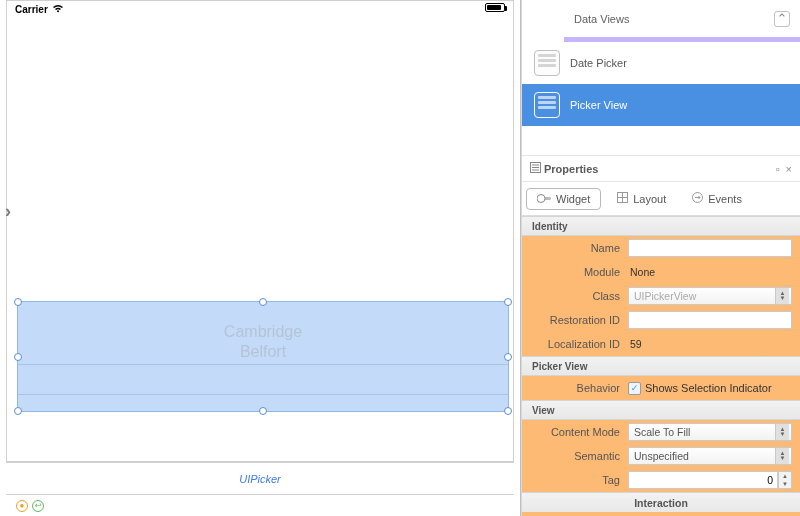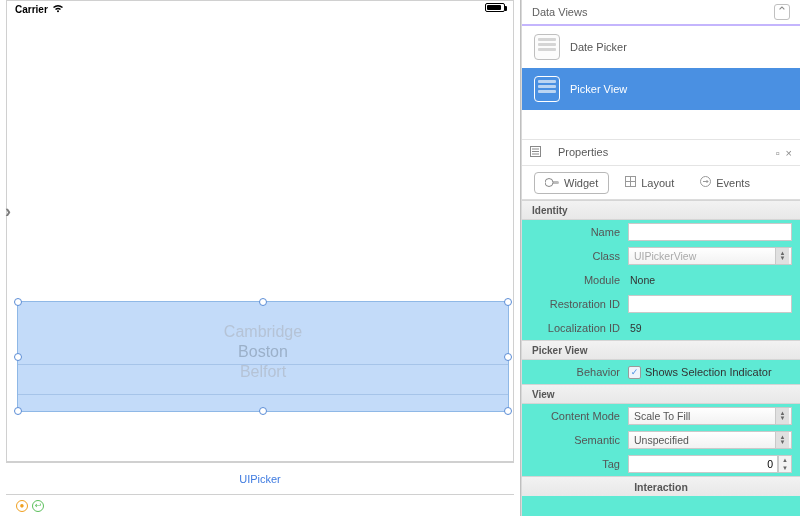--- a/index.html
+++ b/index.html
@@ -17,51 +17,51 @@
   .picker-sel .hline{position:absolute;left:0;right:0;height:1px;border-top:1px solid #a6c4e9;}
   .picker-sel .hline.top{top:62px;}
   .picker-sel .hline.bot{top:92px;}
   .picker-sel .rows{text-align:center;}
   .picker-sel .row{font-size:16px; line-height:20px;}
   .picker-sel .row.faded{color:#9bb0c9;}
   .picker-sel .row.faded2{color:#b5c3d6;}
   .picker-sel .row.mid{font-size:20px;color:#444;font-weight:400;line-height:30px;}
   .picker-sel .rows{padding-top:20px;}
   .handle{width:8px;height:8px;background:#fff;border:1px solid #5b8dd6;border-radius:50%;position:absolute;}
-  .bottom-bar{height:32px;border-top:1px solid #d0d0d0;display:flex;align-items:center;justify-content:center;font-size:11px;color:#3f7be0;margin:0 6px;}
+  .bottom-bar{height:32px;border-top:1px solid #d0d0d0;display:flex;align-items:center;justify-content:center;font-size:11px;color:#3f7be0;margin:0 6px;font-style:italic;}
   .dock{height:22px;display:flex;align-items:center;padding:0 10px;gap:4px;border-top:1px solid #d0d0d0;margin:0 6px;}
   .dock .dot{width:12px;height:12px;border:1px solid #f0a020;border-radius:50%;display:inline-flex;align-items:center;justify-content:center;font-size:8px;}
   .side { width:279px; display:flex; flex-direction:column; border-left:1px solid #d9d9d9;}
-  .dv-head{height:26px;display:flex;align-items:center;justify-content:space-between;padding:0 10px;border-bottom:2px solid #c4b5fd;font-size:11px;color:#606060;}
+  .dv-head{height:42px;display:flex;align-items:center;justify-content:space-between;padding:0 10px;border-bottom:5px solid #c4b5fd;font-size:11px;color:#606060;margin-left:42px;}
   .dv-head .collapse{font-size:13px;color:#8a8a8a;border:1px solid #c0c0c0;width:16px;height:16px;text-align:center;line-height:13px;border-radius:3px;}
   .dv-item{height:42px;display:flex;align-items:center;gap:10px;padding:0 12px;font-size:11px;color:#555;cursor:pointer;}
   .dv-item.selected{background:#4a90e2;color:#fff;}
   .dv-icon{width:26px;height:26px;border:1px solid #bfbfbf;border-radius:4px;background:#fcfcfc;display:flex;flex-direction:column;padding:3px;gap:2px;}
   .dv-icon span{height:3px;background:#d5d5d5;border-radius:1px;}
   .dv-item.selected .dv-icon{border-color:#fff;background:#4a90e2;}
   .dv-item.selected .dv-icon span{background:#bcd5f2;}
   .dv-spacer{height:30px;border-bottom:1px solid #e4e4e4;}
   .props-head{height:26px;display:flex;align-items:center;justify-content:space-between;padding:0 8px;border-bottom:1px solid #e4e4e4;font-size:11px;color:#5a5a5a;}
   .props-head .ctrls{display:flex;gap:6px;color:#8a8a8a;}
-  .tabs{height:34px;display:flex;align-items:center;gap:6px;padding:0 12px;border-bottom:1px solid #dcdcdc;}
+  .tabs{height:34px;display:flex;align-items:center;gap:6px;padding:0 4px;border-bottom:1px solid #dcdcdc;}
   .tab{display:flex;align-items:center;gap:5px;padding:4px 10px;font-size:11px;color:#555;border-radius:4px;cursor:pointer;}
   .tab.active{border:1px solid #b8b8b8;background:#fff;}
   .section-head{background:linear-gradient(#f2f2f2,#e8e8e8);height:20px;padding:0 10px;display:flex;align-items:center;font-size:10px;color:#555;font-weight:600;border-top:1px solid #d5d5d5;border-bottom:1px solid #d5d5d5;}
   .field{display:flex;align-items:center;height:24px;padding:0 8px;gap:8px;}
   .field label{width:90px;text-align:right;font-size:11px;color:#555;}
   .field .input{flex:1;height:18px;border:1px solid #c9c9c9;background:#fff;padding:0 4px;font-size:10.5px;color:#333;}
   .field .static{flex:1;font-size:10.5px;color:#333;padding-left:2px;}
   .placeholder{color:#aaa;}
   .select{flex:1;height:18px;border:1px solid #c9c9c9;background:linear-gradient(#fff,#f2f2f2);display:flex;align-items:center;justify-content:space-between;padding:0 2px 0 5px;font-size:10.5px;color:#555;}
   .select .dd{width:14px;text-align:center;background:#e0e0e0;height:100%;display:flex;flex-direction:column;justify-content:center;font-size:6px;line-height:5px;color:#666;border-left:1px solid #c9c9c9;}
   .stepper{display:flex;flex-direction:column;width:14px;height:18px;border:1px solid #c9c9c9;font-size:6px;text-align:center;line-height:8px;background:#f3f3f3;color:#666;}
   .stepper div{flex:1;}
   .checkbox{width:13px;height:13px;border:1px solid #9a9a9a;border-radius:2px;background:#eef4fb;display:inline-flex;align-items:center;justify-content:center;font-size:9px;color:#4a90e2;margin-right:4px;}
   .interaction-head{background:linear-gradient(#f2f2f2,#e8e8e8);height:20px;text-align:center;font-size:10.5px;color:#555;font-weight:600;display:flex;align-items:center;justify-content:center;border-top:1px solid #d5d5d5;}
-  .props-body{flex:1;overflow:hidden;background:#5eead4;}
+  .props-body{flex:1;overflow:hidden;background:#fdba74;}
   .taginput{width:70px;height:18px;border:1px solid #c9c9c9;background:#fff;text-align:right;padding:0 4px;font-size:10.5px;}
 </style>
 </head>
 <body>
 
 <div class="app">
 
   <div class="canvas-area">
     <div class="device">
       <div class="status-bar">
@@ -84,21 +84,20 @@
         <div class="handle" style="right:-4px;top:-4px"></div>
         <div class="handle" style="left:-4px;top:50%;margin-top:-4px"></div>
         <div class="handle" style="right:-4px;top:50%;margin-top:-4px"></div>
         <div class="handle" style="left:-4px;bottom:-4px"></div>
         <div class="handle" style="left:50%;bottom:-4px;margin-left:-4px"></div>
         <div class="handle" style="right:-4px;bottom:-4px"></div>
         <div class="hline top"></div>
         <div class="hline bot"></div>
         <div class="rows">
           <div class="row faded2">Cambridge</div>
-          <div class="row faded">Boston</div>
           <div class="row faded2">Belfort</div>
         </div>
       </div>
     </div>
     <div class="bottom-bar">
       <span>UIPicker</span>
     </div>
     <div class="dock">
       <span class="dot" style="border-color:#f0a020;color:#f0a020">●</span>
       <span class="dot" style="border-color:#5bbf5b;color:#5bbf5b">↩</span>
@@ -122,21 +121,21 @@
       <span class="dv-icon">
           <span></span>
           <span></span>
           <span></span>
         </span>
       <span>Picker View</span>
     </div>
     <div class="dv-spacer"></div>
 
     <div class="props-head">
-      <span style="display:flex;align-items:flex-start;gap:17px;">
+      <span style="display:flex;align-items:flex-end;gap:3px;font-weight:bold;">
         <span>
           <svg width="11" height="11" viewBox="0 0 11 11">
               <rect x="0.5" y="0.5" width="10" height="10" fill="none" stroke="#888"></rect>
               <line x1="2" y1="3" x2="9" y2="3" stroke="#888"></line>
               <line x1="2" y1="5.5" x2="9" y2="5.5" stroke="#888"></line>
               <line x1="2" y1="8" x2="9" y2="8" stroke="#888"></line>
             </svg>
         </span>
         <span>Properties</span>
       </span>
@@ -171,29 +170,29 @@
       </div>
     </div>
 
     <div class="props-body">
       <div class="section-head">Identity</div>
       <div class="field">
         <label>Name</label>
         <input class="input" value="" style="">
       </div>
       <div class="field">
+        <label>Module</label>
+        <span class="static placeholder">None</span>
+      </div>
+      <div class="field">
         <label>Class</label>
         <div class="select">
           <span class="placeholder">UIPickerView</span>
           <span class="dd">▲<br>▼</span>
         </div>
-      </div>
-      <div class="field">
-        <label>Module</label>
-        <span class="static placeholder">None</span>
       </div>
       <div class="field">
         <label>Restoration ID</label>
         <input class="input" value="" style="">
       </div>
       <div class="field">
         <label>Localization ID</label>
         <span class="static">59</span>
       </div>
 

